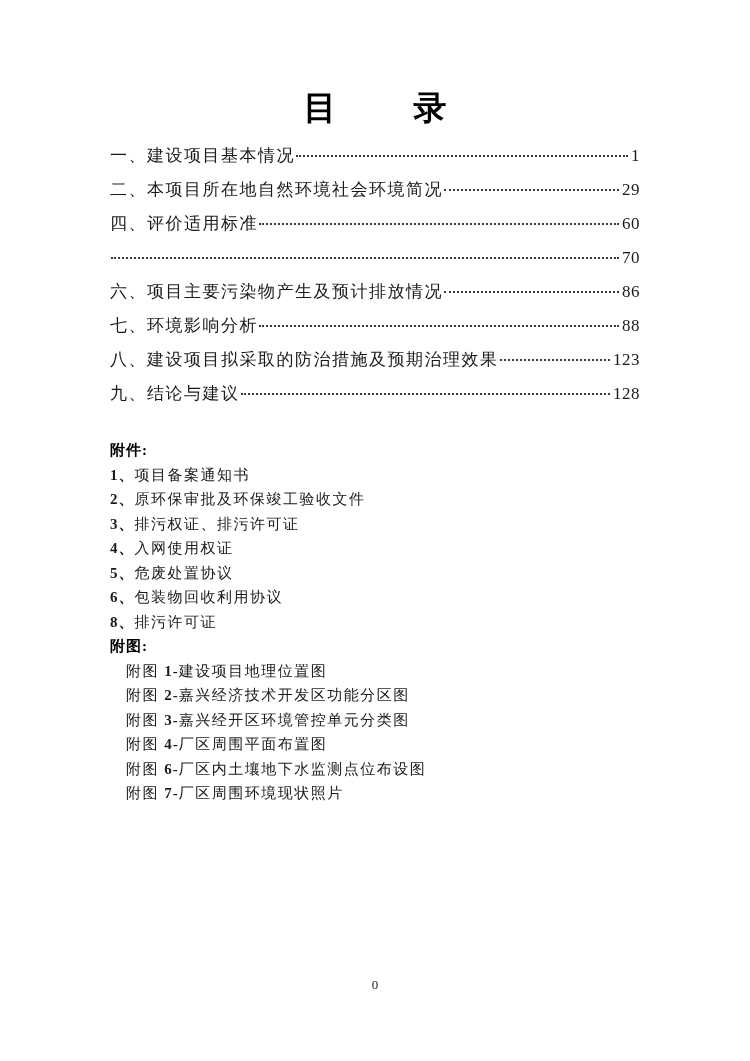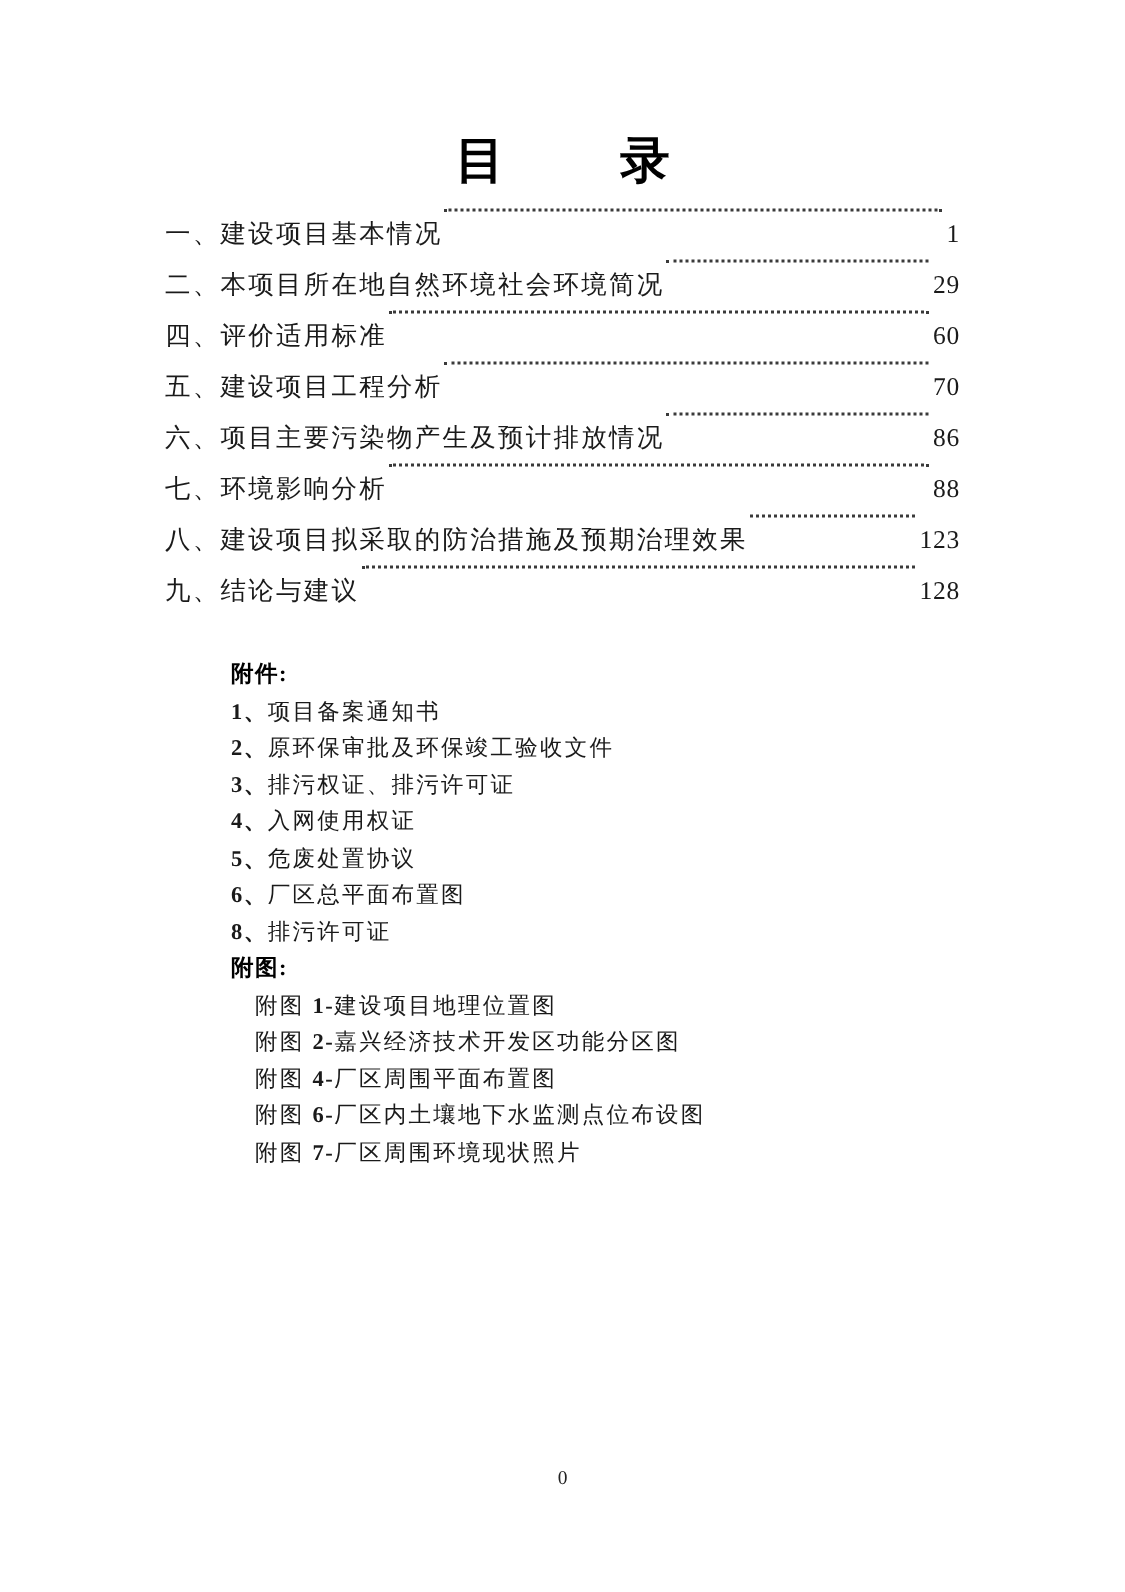--- a/index.html
+++ b/index.html
@@ -28,41 +28,41 @@
     justify-content: center;
     gap: 77px;
     font-size: 33px;
     line-height: 38px;
     font-weight: bold;
     color: #000;
   }
   .toc { margin-top: 12px; }
   .toc-row {
     display: flex;
-    align-items: flex-start;
+    align-items: center;
     height: 34px;
     font-size: 17px;
     line-height: 34px;
   }
   .toc-label {
     white-space: nowrap;
     flex: 0 0 auto;
     letter-spacing: 1.5px;
   }
   .toc-leader {
     flex: 1 1 auto;
     min-width: 12px;
     border-bottom: 2px dotted #3a3a3a;
     margin: 0 3px 0 1px;
   }
   .toc-page {
     flex: 0 0 auto;
     letter-spacing: 0.5px;
   }
-  .section { font-size: 15px; margin-left: 44px; }
+  .section { font-size: 15px; }
   .section.attachments { margin-top: 27px; }
   .sec-heading {
     font-weight: bold;
     line-height: 24.5px;
     height: 24.5px;
     letter-spacing: 1px;
     color: #000;
   }
   .list-item {
     line-height: 24.5px;
@@ -106,21 +106,20 @@
         <span class="toc-label">二、本项目所在地自然环境社会环境简况</span>
         <span class="toc-leader"></span>
         <span class="toc-page">29</span>
       </div>
       <div class="toc-row">
         <span class="toc-label">四、评价适用标准</span>
         <span class="toc-leader"></span>
         <span class="toc-page">60</span>
       </div>
       <div class="toc-row">
-        <span class="toc-label">五、建设项目工程分析</span>
         <span class="toc-leader"></span>
         <span class="toc-page">70</span>
       </div>
       <div class="toc-row">
         <span class="toc-label">六、项目主要污染物产生及预计排放情况</span>
         <span class="toc-leader"></span>
         <span class="toc-page">86</span>
       </div>
       <div class="toc-row">
         <span class="toc-label">七、环境影响分析</span>
@@ -139,28 +138,29 @@
       </div>
     </div>
 
     <div class="section attachments">
       <div class="sec-heading">附件:</div>
       <div class="list-item"><span class="list-num">1、</span><span>项目备案通知书</span></div>
       <div class="list-item"><span class="list-num">2、</span><span>原环保审批及环保竣工验收文件</span></div>
       <div class="list-item"><span class="list-num">3、</span><span>排污权证、排污许可证</span></div>
       <div class="list-item"><span class="list-num">4、</span><span>入网使用权证</span></div>
       <div class="list-item"><span class="list-num">5、</span><span>危废处置协议</span></div>
-      <div class="list-item"><span class="list-num">6、</span><span>厂区总平面布置图</span></div>
+      <div class="list-item"><span class="list-num">6、</span><span>包装物回收利用协议</span></div>
       <div class="list-item"><span class="list-num">8、</span><span>排污许可证</span></div>
     </div>
 
     <div class="section figures">
       <div class="sec-heading">附图:</div>
       <div class="list-item"><span class="fig-prefix">附图 </span><span class="list-num">1-</span><span>建设项目地理位置图</span></div>
       <div class="list-item"><span class="fig-prefix">附图 </span><span class="list-num">2-</span><span>嘉兴经济技术开发区功能分区图</span></div>
+      <div class="list-item"><span class="fig-prefix">附图 </span><span class="list-num">3-</span><span>嘉兴经开区环境管控单元分类图</span></div>
       <div class="list-item"><span class="fig-prefix">附图 </span><span class="list-num">4-</span><span>厂区周围平面布置图</span></div>
       <div class="list-item"><span class="fig-prefix">附图 </span><span class="list-num">6-</span><span>厂区内土壤地下水监测点位布设图</span></div>
       <div class="list-item"><span class="fig-prefix">附图 </span><span class="list-num">7-</span><span>厂区周围环境现状照片</span></div>
     </div>
 
   </div>
 
   <div class="footer-page-num">0</div>
 </div>
 

